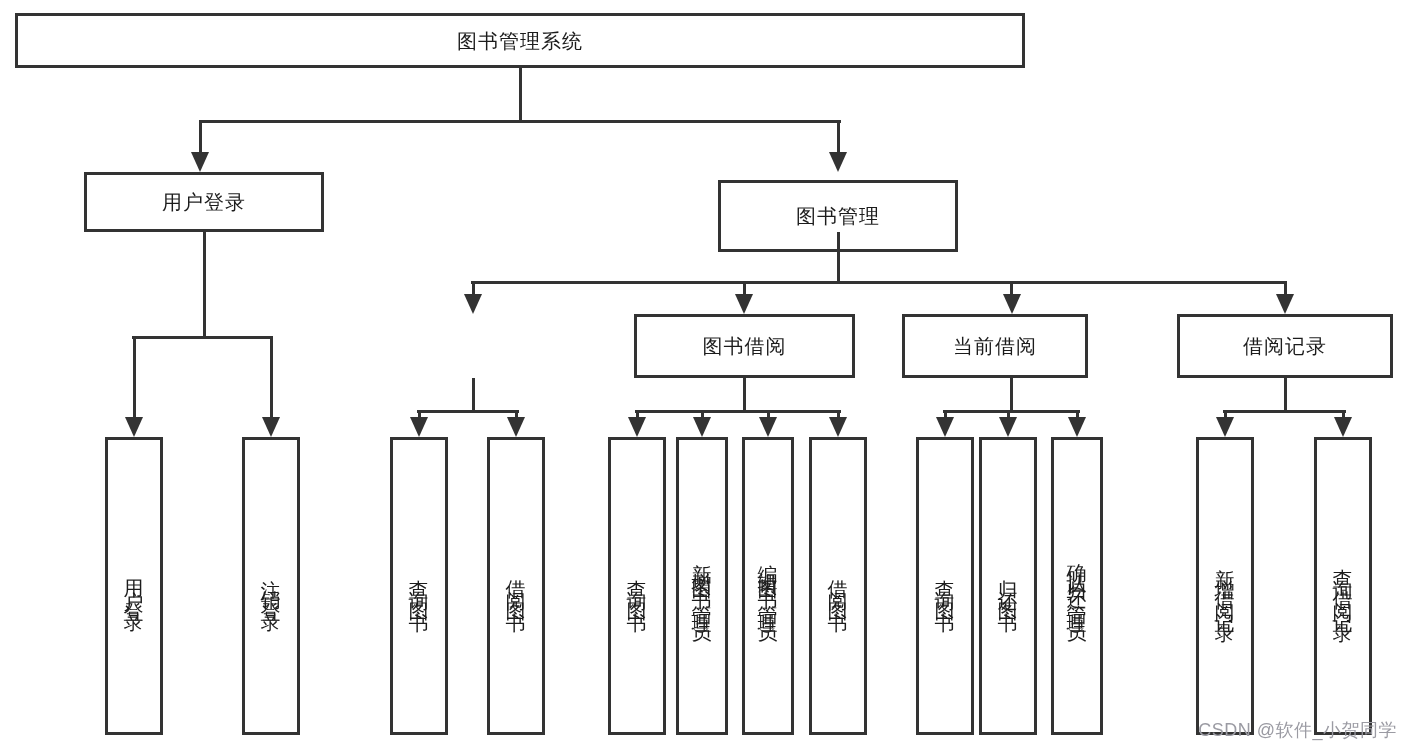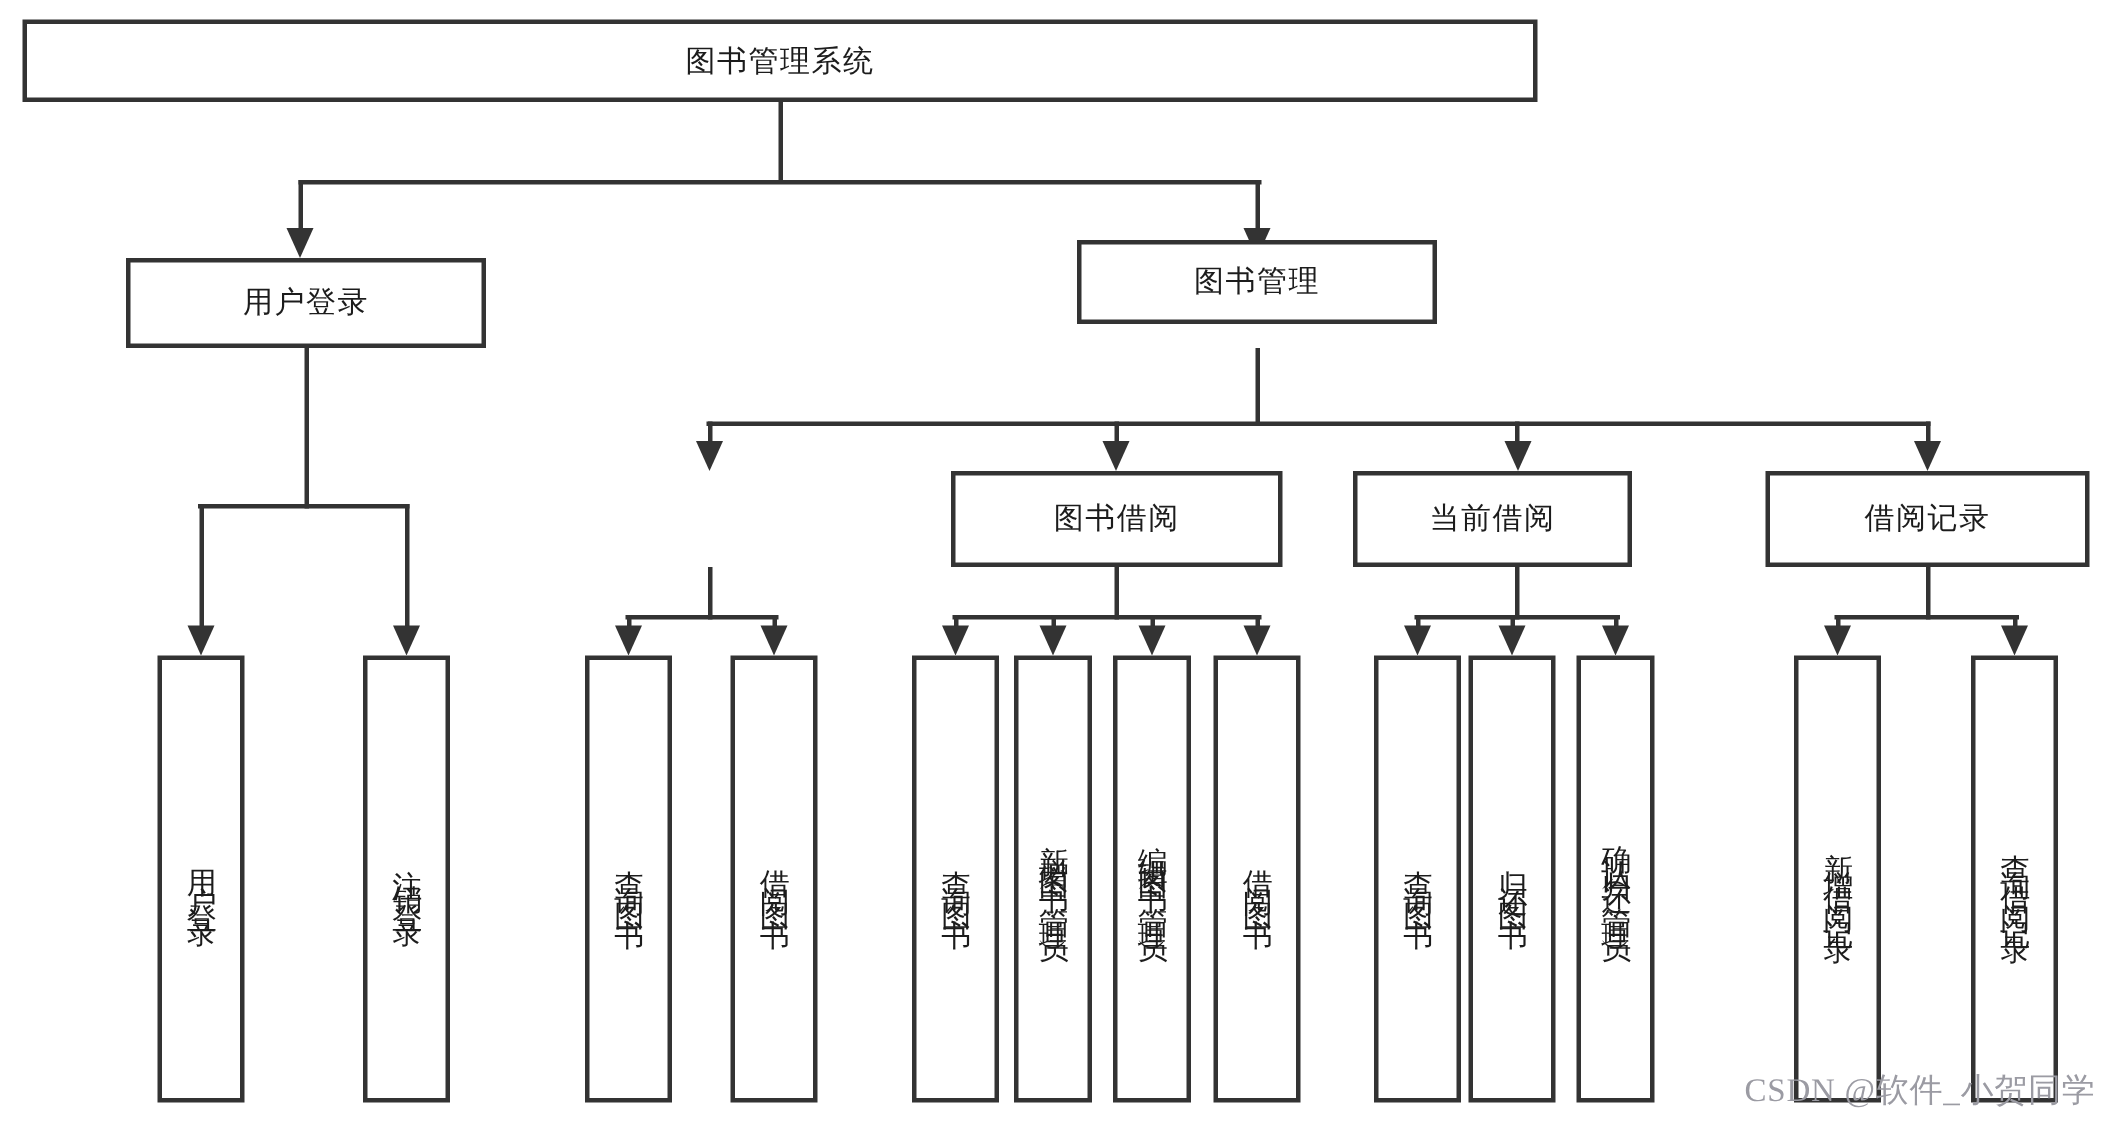--- a/index.html
+++ b/index.html
@@ -8,21 +8,21 @@
     --watermark: #9b9ba3;
     --background: #ffffff;
   }
   * { margin:0; padding:0; box-sizing:border-box; }
   html,body { background:var(--background); }
   #stage {
     position:relative;
     width:1405px; height:747px;
     background:var(--background);
     overflow:hidden;
-    font-family:Liberation Serif, serif;
+    font-family:Liberation Sans, sans-serif;
     padding-left:44px;
   }
   .box {
     position:absolute;
     border:3px solid var(--line);
     background:var(--background);
     display:flex; align-items:center; justify-content:center;
   }
   .lbl {
     font-size:20px;
@@ -43,21 +43,21 @@
     position:absolute;
     width:0; height:0;
     border-left:9px solid transparent;
     border-right:9px solid transparent;
     border-top:20px solid var(--line);
     transform:translateX(-50%);
   }
   .watermark {
     position:absolute;
     right:8px; bottom:5px;
-    font-size:22px;
+    font-size:18px;
     color:var(--watermark);
     letter-spacing:0.5px;
     z-index:10;
     white-space:nowrap;
     margin-left:48px;
   }
 </style>
 </head>
 <body>
 
@@ -70,21 +70,21 @@
   <div class="vline" style="left:519px;top:68px;width:3px;height:54px"></div>
   <div class="hline" style="left:199px;top:120px;width:642px;height:3px"></div>
   <div class="vline" style="left:199px;top:120px;width:3px;height:34px"></div>
   <div class="arrow" style="left:200px;top:152px"></div>
   <div class="vline" style="left:837px;top:120px;width:3px;height:34px"></div>
   <div class="arrow" style="left:838px;top:152px"></div>
 
   <div class="box" style="left:84px;top:172px;width:240px;height:60px">
     <span class="lbl">用户登录</span>
   </div>
-  <div class="box" style="left:718px;top:160px;width:240px;height:56px">
+  <div class="box" style="left:718px;top:180px;width:240px;height:72px">
     <span class="lbl">图书管理</span>
   </div>
 
   <div class="vline" style="left:203px;top:232px;width:3px;height:107px"></div>
   <div class="hline" style="left:132px;top:336px;width:141px;height:3px"></div>
   <div class="vline" style="left:133px;top:336px;width:3px;height:83px"></div>
   <div class="arrow" style="left:134px;top:417px"></div>
   <div class="vline" style="left:270px;top:336px;width:3px;height:83px"></div>
   <div class="arrow" style="left:271px;top:417px"></div>
 

